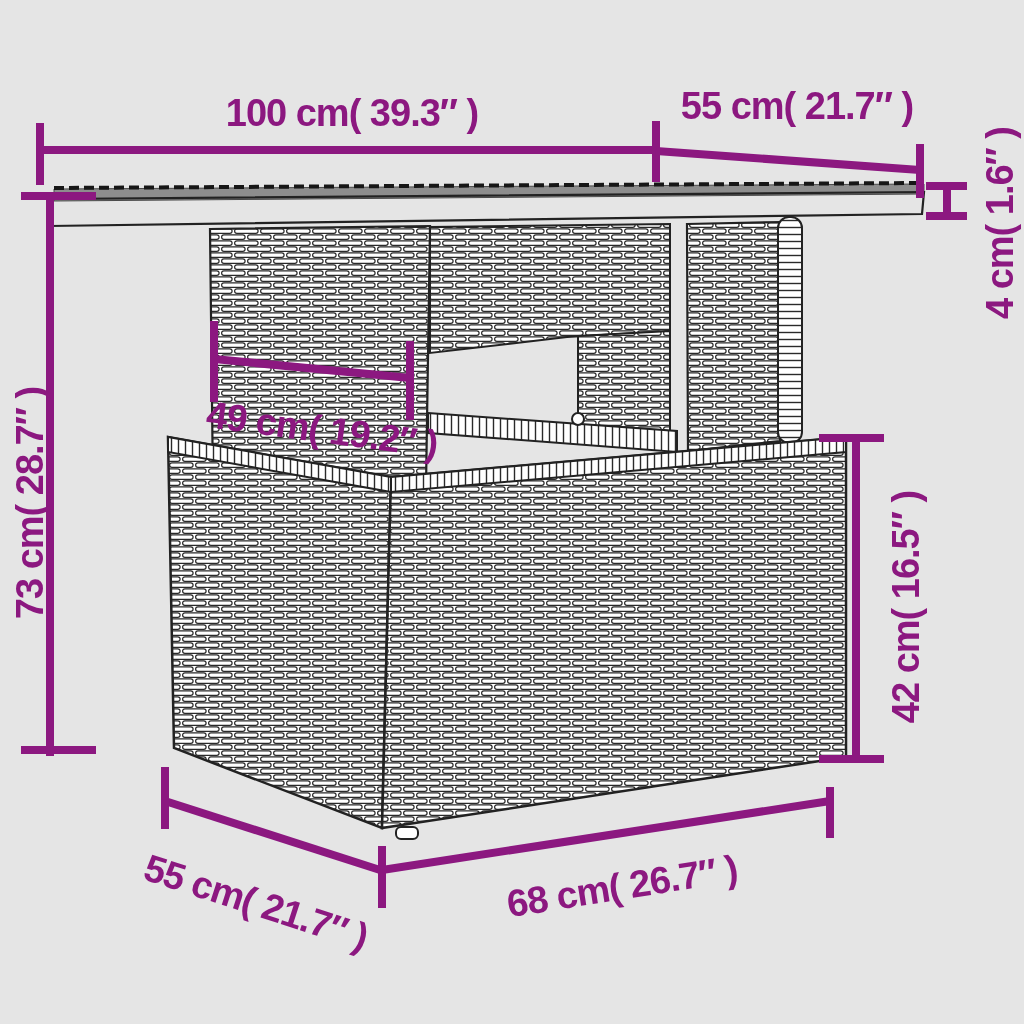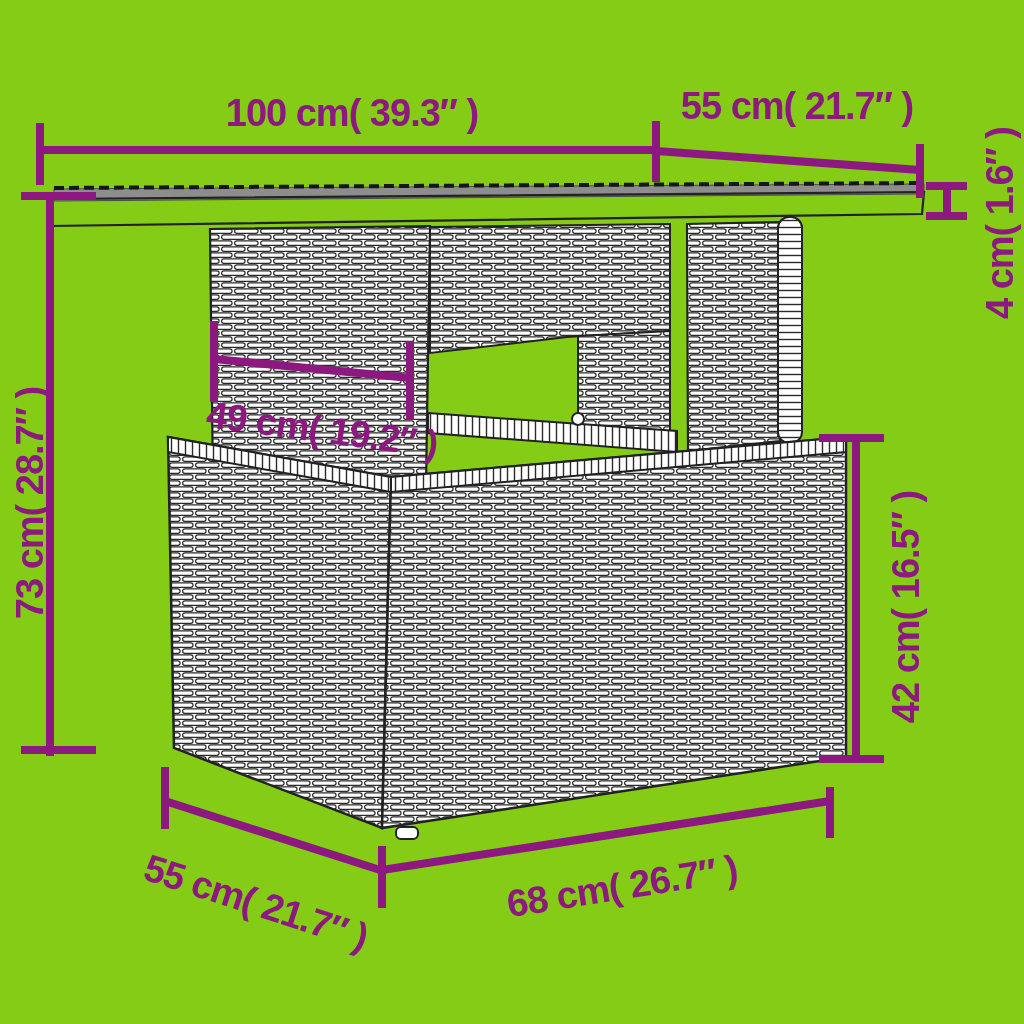--- a/index.html
+++ b/index.html
@@ -1,16 +1,16 @@
 <!DOCTYPE html>
 <html><head>
 <meta charset="utf-8">
 <style>
   html,body{margin:0;padding:0;background:#ffffff;}
-  .stage{position:relative;width:1024px;height:1024px;background:#84cc16;overflow:hidden;}
+  .stage{position:relative;width:1024px;height:1024px;background:#e5e5e5;overflow:hidden;}
   svg{display:block;}
   .dim-line{stroke:#8C1880;stroke-width:8;fill:none;}
   .dim-tick{stroke:#8C1880;stroke-width:8;fill:none;}
   .dim-label{
     font-family:"Liberation Sans","DejaVu Sans",sans-serif;
     font-weight:bold;
     font-size:38px;
     letter-spacing:-1px;
     fill:#8C1880;
   }

